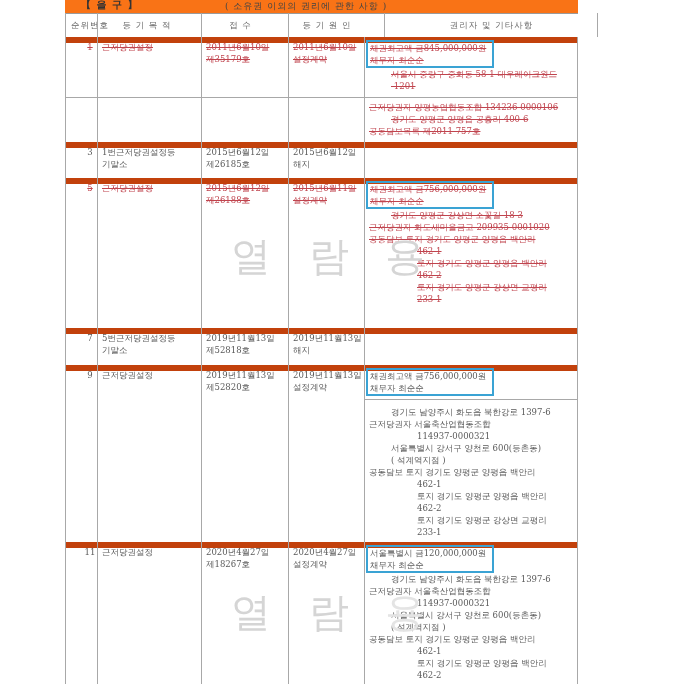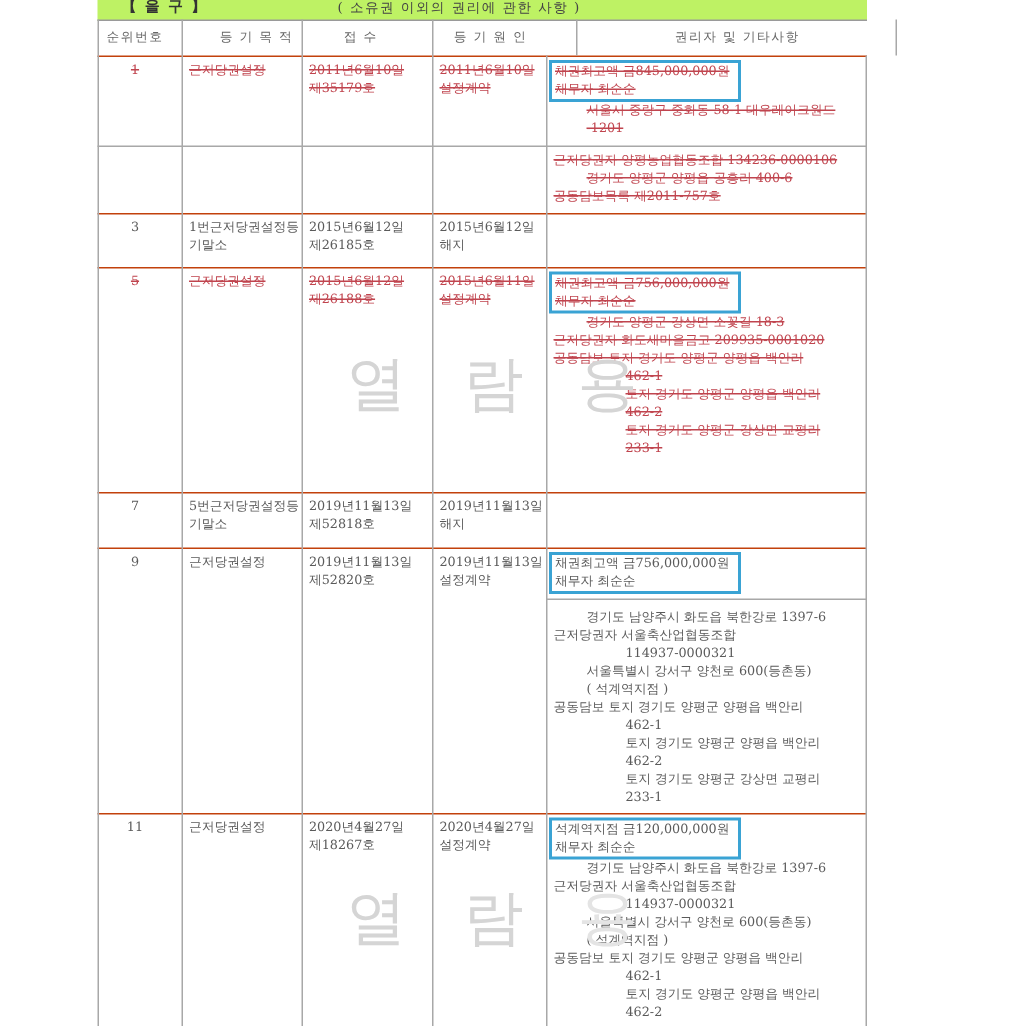--- a/index.html
+++ b/index.html
@@ -1,28 +1,28 @@
 <!DOCTYPE html>
 <html><head>
 <meta charset="utf-8">
 <style>
   html, body { margin:0; padding:0; background:#ffffff; }
   body { width:680px; height:684px; overflow:hidden; position:relative;
          font-family:"DejaVu Serif", "Liberation Serif", serif; color:#5a5a5a; }
   .sheet { position:absolute; left:65px; top:0; width:513px; }
-  .title-bar { position:absolute; left:0; top:0; width:513px; height:13px; background:#bef264;
+  .title-bar { position:absolute; left:0; top:0; width:513px; height:13px; background:#f97316;
                border-bottom:1px solid #9a9a9a; font-size:10px; line-height:12px; color:#333; white-space:nowrap; overflow:hidden; }
   .title-bar .t1 { position:absolute; left:16px; top:-1px; font-weight:bold; letter-spacing:1px; }
   .title-bar .t2 { position:absolute; left:160px; top:0; font-size:9px; color:#444; letter-spacing:1px;text-align:right; }
   .grid { position:absolute; left:0; top:13px; width:513px; }
-  .row { position:absolute; left:0; width:513px; border-bottom:1px solid #c2410c; }
+  .row { position:absolute; left:0; width:513px; border-bottom:6px solid #c2410c; }
   .cell { position:absolute; top:0; bottom:0; border-left:1px solid #a8a8a8; box-sizing:border-box;
           font-size:8.5px; line-height:12px; padding:4px 3px 0 4px; white-space:nowrap; overflow:hidden; }
   .c0 { left:0; width:48px; text-align:center; }
-  .c1 { left:56px; width:98px; }
+  .c1 { left:32px; width:98px; }
   .c2 { left:136px; width:77px; }
   .c3 { left:223px; width:76px; }
   .c4 { left:299px; width:214px; border-right:1px solid #a8a8a8; }
   .hdr .cell { text-align:center; color:#666; font-size:8.5px; padding-top:6px; letter-spacing:1px; }
   .hdr .c4 { letter-spacing:1px;margin-left:20px; }
   .struck { color:#c0444e; text-decoration:line-through; text-decoration-color:#c0444e; }
   .box { border:2px solid #3aa3d4; display:inline-block; padding:0 6px 0 2px; margin-left:-3px; margin-top:-1px; }
   .line { display:block; height:12px; }
   .ind1 { padding-left:22px; }
   .ind2 { padding-left:48px; }
@@ -178,21 +178,21 @@
       <div class="cell c2">
         <span class="line">2020년4월27일</span>
         <span class="line">제18267호</span>
       </div>
       <div class="cell c3">
         <span class="line">2020년4월27일</span>
         <span class="line">설정계약</span>
       </div>
       <div class="cell c4">
         <div class="box">
-          <span class="line">석계역지점  금120,000,000원</span>
+          <span class="line">서울특별시  금120,000,000원</span>
           <span class="line">채무자   최순순</span>
         </div>
         <span class="line ind1">경기도 남양주시 화도읍 북한강로 1397-6</span>
         <span class="line">근저당권자  서울축산업협동조합</span>
         <span class="line ind2">114937-0000321</span>
         <span class="line ind1">서울특별시 강서구 양천로 600(등촌동)</span>
         <span class="line ind1">( 석계역지점 )</span>
         <span class="line">공동담보  토지 경기도 양평군 양평읍 백안리</span>
         <span class="line ind2">462-1</span>
         <span class="line ind2">토지 경기도 양평군 양평읍 백안리</span>

